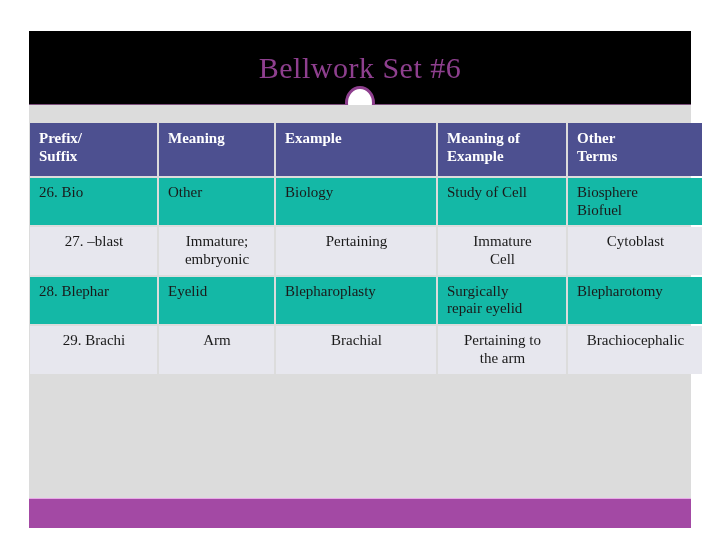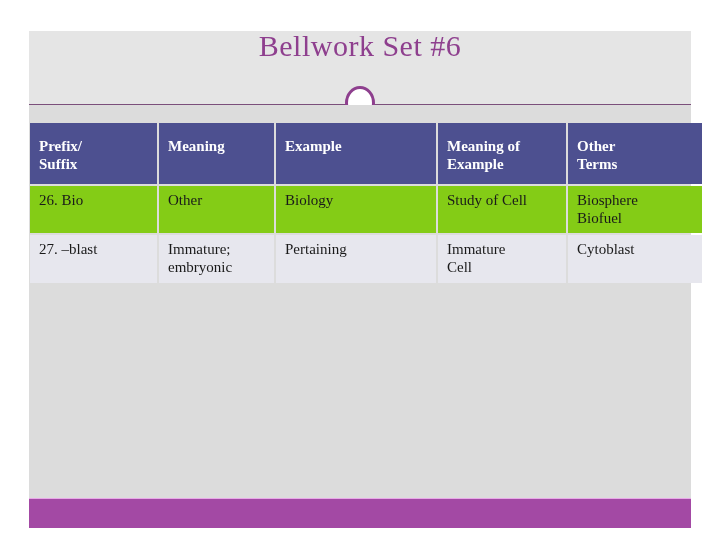--- a/index.html
+++ b/index.html
@@ -16,23 +16,23 @@
     font-family: "Liberation Serif", "DejaVu Serif", serif;
   }
 
   
   #title-area {
     position: absolute;
     left: 29px;
     top: 31px;
     width: 662px;
     height: 74px;
-    background: #e5e5e5;
+    background: #000000;
     display: flex;
-    align-items: flex-start;
+    align-items: center;
     justify-content: center;
   }
   #page-title {
     font-size: 30px;
     color: #8e3f8e;
     letter-spacing: 0.5px;
     white-space: nowrap;
     line-height: 1;
   }
 
@@ -96,24 +96,24 @@
     line-height: 1.18;
     color: #1a1a1a;
     text-align: left;
     overflow: hidden;
   }
   #vocab-table thead th {
     background: #4d5090;
     color: #ffffff;
     font-weight: bold;
     height: 40px;
-    padding-top: 15px;
-  }
-  #vocab-table tbody tr.row-dark td { background: #84cc16; }
-  #vocab-table tbody tr.row-light td { background: #e7e7ee; }
+    padding-top: 7px;
+  }
+  #vocab-table tbody tr.row-dark td { background: #14b8a6; }
+  #vocab-table tbody tr.row-light td { background: #e7e7ee; text-align: center; }
 
   .cell-line { display: block; }
 </style>
 </head>
 <body>
 
 <div id="slide">
 
   <div id="title-area">
     <div id="page-title">Bellwork Set #6</div>
@@ -185,18 +185,54 @@
             <span class="cell-line">Pertaining</span>
           </td>
           <td>
             <span class="cell-line">Immature</span>
             <span class="cell-line">Cell</span>
           </td>
           <td>
             <span class="cell-line">Cytoblast</span>
           </td>
         </tr>
+        <tr class="row-dark">
+          <td>
+            <span class="cell-line">28. Blephar</span>
+          </td>
+          <td>
+            <span class="cell-line">Eyelid</span>
+          </td>
+          <td>
+            <span class="cell-line">Blepharoplasty</span>
+          </td>
+          <td>
+            <span class="cell-line">Surgically</span>
+            <span class="cell-line">repair eyelid</span>
+          </td>
+          <td>
+            <span class="cell-line">Blepharotomy</span>
+          </td>
+        </tr>
+        <tr class="row-light">
+          <td>
+            <span class="cell-line">29. Brachi</span>
+          </td>
+          <td>
+            <span class="cell-line">Arm</span>
+          </td>
+          <td>
+            <span class="cell-line">Brachial</span>
+          </td>
+          <td>
+            <span class="cell-line">Pertaining to</span>
+            <span class="cell-line">the arm</span>
+          </td>
+          <td>
+            <span class="cell-line">Brachiocephalic</span>
+          </td>
+        </tr>
       </tbody>
   </table>
 
   <div id="bottom-bar"></div>
 
 </div>
 
 </body></html>

